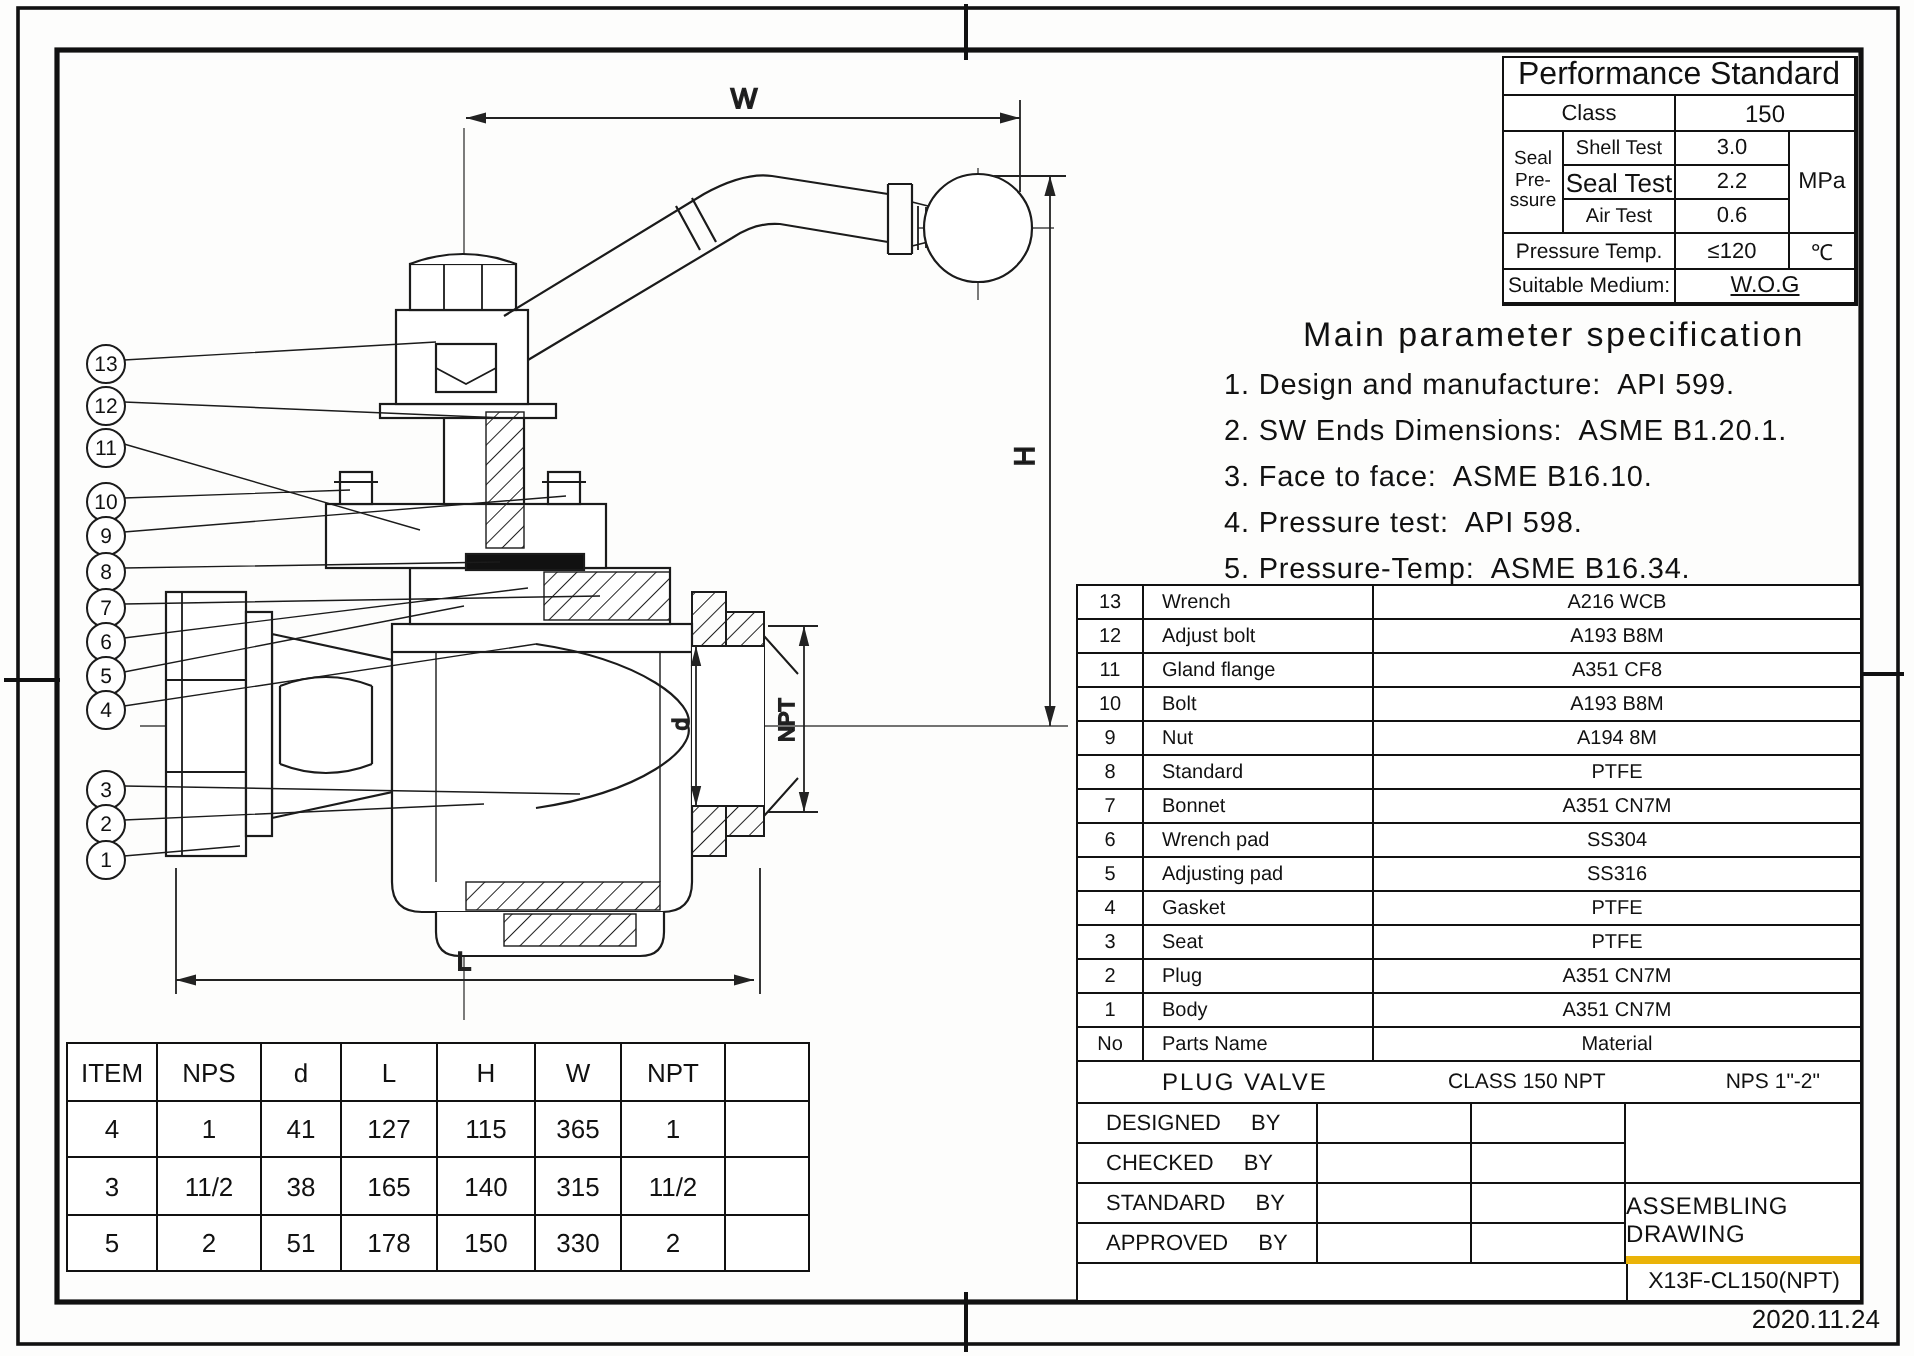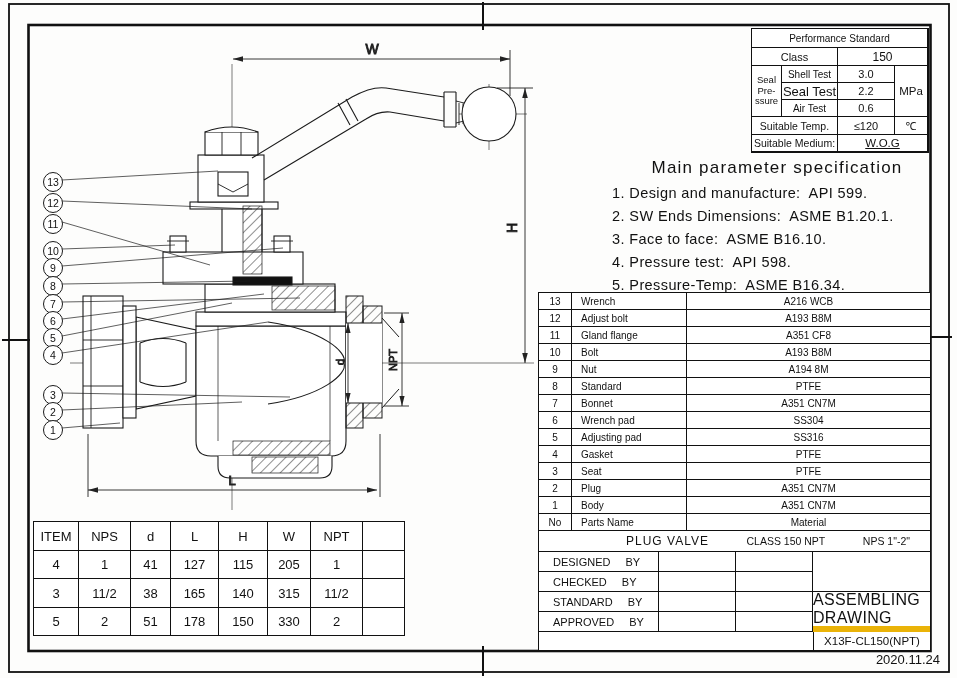--- a/index.html
+++ b/index.html
@@ -9,21 +9,21 @@
 
   .abs { position:absolute; }
 
   
   .perf { left:751px; top:28px; width:178px; display:grid;
           grid-template-columns:30px 56px 57px 1fr;
           grid-template-rows:19px 18px 17px 17px 17px 18px 17px;
           border:1.6px solid #111; background:#fff; font-size:11px; }
   .perf > div { border-right:1px solid #111; border-bottom:1px solid #111;
                 display:flex; align-items:center; justify-content:center; text-align:center; }
-  .p-title{grid-area:1/1/2/5; border-right:none; font-size:10px;}
+  .p-title{grid-area:1/1/2/5; border-right:none; font-size:16px;}
   .p-cl{grid-area:2/1/3/3}  .p-cv{grid-area:2/3/3/5; border-right:none; font-size:12px;}
   .p-pr{grid-area:3/1/6/2; font-size:9.5px; line-height:1.12; white-space:pre-line;}
   .p-shl{grid-area:3/2/4/3; font-size:10px;} .p-shv{grid-area:3/3/4/4}
   .p-mpa{grid-area:3/4/6/5; border-right:none; font-size:11.5px;}
   .p-sel{grid-area:4/2/5/3; font-size:13px;} .p-sev{grid-area:4/3/5/4}
   .p-arl{grid-area:5/2/6/3; font-size:10px;} .p-arv{grid-area:5/3/6/4}
   .p-tl{grid-area:6/1/7/3; font-size:10.5px;} .p-tv{grid-area:6/3/7/4} .p-tu{grid-area:6/4/7/5; border-right:none;}
   .p-ml{grid-area:7/1/8/3; border-bottom:none; font-size:10.5px;} .p-mv{grid-area:7/3/8/5; border:none; font-size:11.5px;text-decoration:underline;}
 
   
@@ -41,33 +41,33 @@
   .pno { justify-content:center; border-right:1px solid #111; }
   .pname { padding-left:9px; border-right:1px solid #111; }
   .pmat { justify-content:center; }
 
   
   .tblock { left:538px; top:530px; width:393px; height:121px; border:1.6px solid #111; background:#fff;
             display:grid; grid-template-columns:120px 77px 77px 1fr; grid-template-rows:21px 20px 20px 20px 20px 1fr; }
   .tblock > div { display:flex; align-items:center; }
   .t-head { grid-area:1/1/2/5; border-bottom:1px solid #111; justify-content:space-between;
             padding:0 20px 0 42px; font-size:11.5px; }
-  .t-prod { letter-spacing:1px; font-size:12px;margin-left:45px; }
+  .t-prod { letter-spacing:1px; font-size:12px; }
   .t-cls { font-size:10.5px; }
   .t-nps { font-size:10.5px; }
   .t-sign { border-right:1px solid #111; border-bottom:1px solid #111; padding-left:14px;
             font-size:11px; word-spacing:12px; }
   .t-s1{grid-area:2/1/3/2}.t-s2{grid-area:3/1/4/2}.t-s3{grid-area:4/1/5/2}.t-s4{grid-area:5/1/6/2}
   .t-e { border-right:1px solid #111; border-bottom:1px solid #111; }
   .t-e1{grid-area:2/2/3/3}.t-e2{grid-area:2/3/3/4}
   .t-e3{grid-area:3/2/4/3}.t-e4{grid-area:3/3/4/4}
   .t-e5{grid-area:4/2/5/3}.t-e6{grid-area:4/3/5/4}
   .t-e7{grid-area:5/2/6/3}.t-e8{grid-area:5/3/6/4}
   .t-rA{grid-area:2/4/4/5; border-bottom:1px solid #111;}
-  .t-rB{grid-area:4/4/6/5; border-bottom:6px solid #eab308; justify-content:center; font-size:16px; letter-spacing:.3px;}
+  .t-rB{grid-area:4/4/6/5; border-bottom:4px solid #eab308; justify-content:center; font-size:12px; letter-spacing:.3px;}
   .t-foot{grid-area:6/1/7/4;}
   .t-rC{grid-area:6/4/7/5; border-left:1px solid #111; justify-content:center; font-size:11.5px;}
 
   
   .dimtab { left:33px; top:521px; display:grid; background:#fff;
             grid-template-columns:45px 52px 40px 48px 49px 43px 52px 41px;
             grid-template-rows:29px 28px 29px 27px; border:1.6px solid #111; font-size:13px; }
   .dimtab > div { display:flex; align-items:center; justify-content:center;
                   border-right:1px solid #111; border-bottom:1px solid #111; }
   .dimtab > div:nth-child(8n) { border-right:none; }
@@ -243,21 +243,21 @@
     <div class="p-pr">Seal
 Pre-
 ssure</div>
     <div class="p-shl">Shell Test</div>
     <div class="p-shv">3.0</div>
     <div class="p-mpa">MPa</div>
     <div class="p-sel">Seal Test</div>
     <div class="p-sev">2.2</div>
     <div class="p-arl">Air Test</div>
     <div class="p-arv">0.6</div>
-    <div class="p-tl">Suitable Temp.</div>
+    <div class="p-tl">Pressure Temp.</div>
     <div class="p-tv">≤120</div>
     <div class="p-tu">℃</div>
     <div class="p-ml">Suitable Medium:</div>
     <div class="p-mv">W.O.G</div>
   </div>
 
   <div class="abs spec">
     <div class="spec-title">Main parameter specification</div>
     <div class="spec-items">
       <div class="spec-item">1. Design and manufacture:  API 599.</div>
@@ -372,21 +372,21 @@
     <div>L</div>
     <div>H</div>
     <div>W</div>
     <div>NPT</div>
     <div></div>
     <div>4</div>
     <div>1</div>
     <div>41</div>
     <div>127</div>
     <div>115</div>
-    <div>205</div>
+    <div>365</div>
     <div>1</div>
     <div></div>
     <div>3</div>
     <div>11/2</div>
     <div>38</div>
     <div>165</div>
     <div>140</div>
     <div>315</div>
     <div>11/2</div>
     <div></div>

